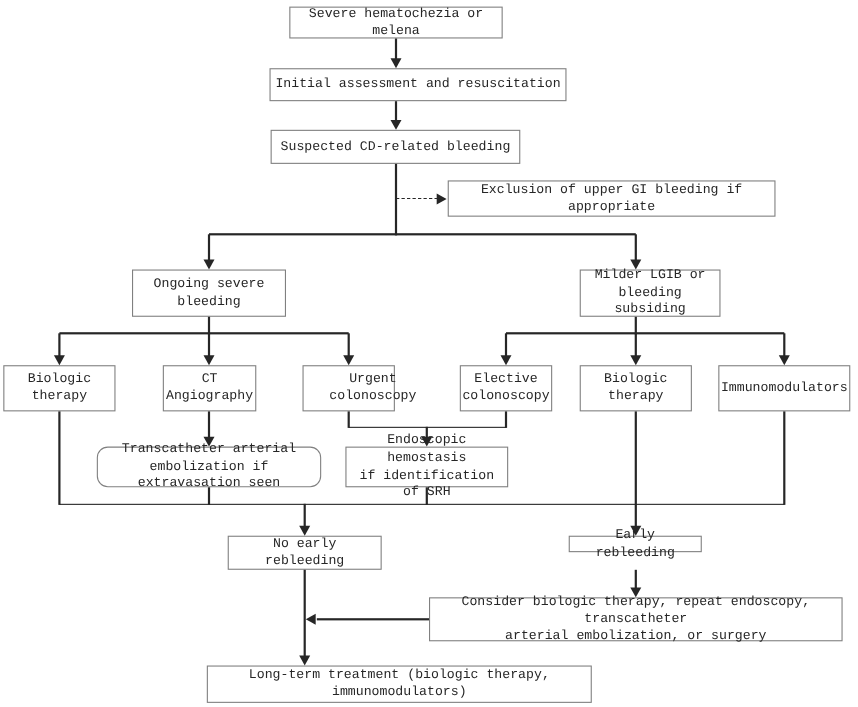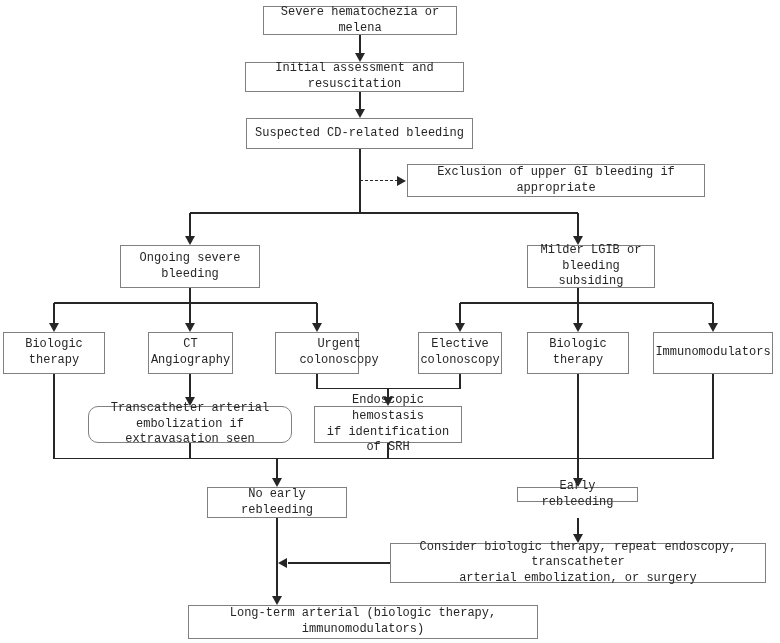--- a/index.html
+++ b/index.html
@@ -27,21 +27,21 @@
   .ah-left{border-top:5px solid transparent; border-bottom:5px solid transparent; border-right:9px solid var(--line);}
   .ah-right{border-top:5px solid transparent; border-bottom:5px solid transparent; border-left:9px solid var(--line);}
 </style>
 </head>
 <body>
 
 <div class="canvas">
 
   <div class="node" style="left:263px;top:6px;width:194px;height:29px;">Severe hematochezia or melena</div>
 
-  <div class="node" style="left:245px;top:62px;width:219px;height:30px;">Initial assessment and resuscitation</div>
+  <div class="node" style="left:245px;top:62px;width:270px;height:30px;">Initial assessment and resuscitation</div>
 
   <div class="node" style="left:246px;top:118px;width:227px;height:31px;">Suspected CD-related bleeding</div>
 
   <div class="node" style="left:407px;top:164px;width:298px;height:33px;">Exclusion of upper GI bleeding if appropriate</div>
 
   <div class="node" style="left:120px;top:245px;width:140px;height:43px;">Ongoing severe
 bleeding</div>
 
   <div class="node" style="left:527px;top:245px;width:128px;height:43px;">Milder LGIB or
 bleeding subsiding</div>
@@ -67,21 +67,21 @@
   <div class="node" style="left:314px;top:406px;width:148px;height:37px;">Endoscopic hemostasis
 if identification of SRH</div>
 
   <div class="node" style="left:207px;top:487px;width:140px;height:31px;">No early rebleeding</div>
 
   <div class="node" style="left:517px;top:487px;width:121px;height:15px;">Early rebleeding</div>
 
   <div class="node" style="left:390px;top:543px;width:376px;height:40px;">Consider biologic therapy, repeat endoscopy, transcatheter
 arterial embolization, or surgery</div>
 
-  <div class="node" style="left:188px;top:605px;width:350px;height:34px;">Long-term arterial (biologic therapy, immunomodulators)</div>
+  <div class="node" style="left:188px;top:605px;width:350px;height:34px;">Long-term treatment (biologic therapy, immunomodulators)</div>
 
   <div class="ln vln" style="left:359.25px;top:35px;height:19px;"></div>
   <div class="ah ah-down" style="left:355px;top:53px;"></div>
 
   <div class="ln vln" style="left:359.25px;top:92px;height:18px;"></div>
   <div class="ah ah-down" style="left:355px;top:109px;"></div>
 
   <div class="ln vln" style="left:359.25px;top:149px;height:65px;"></div>
 
   <div class="dln" style="left:360px;top:180.25px;width:38px;"></div>

